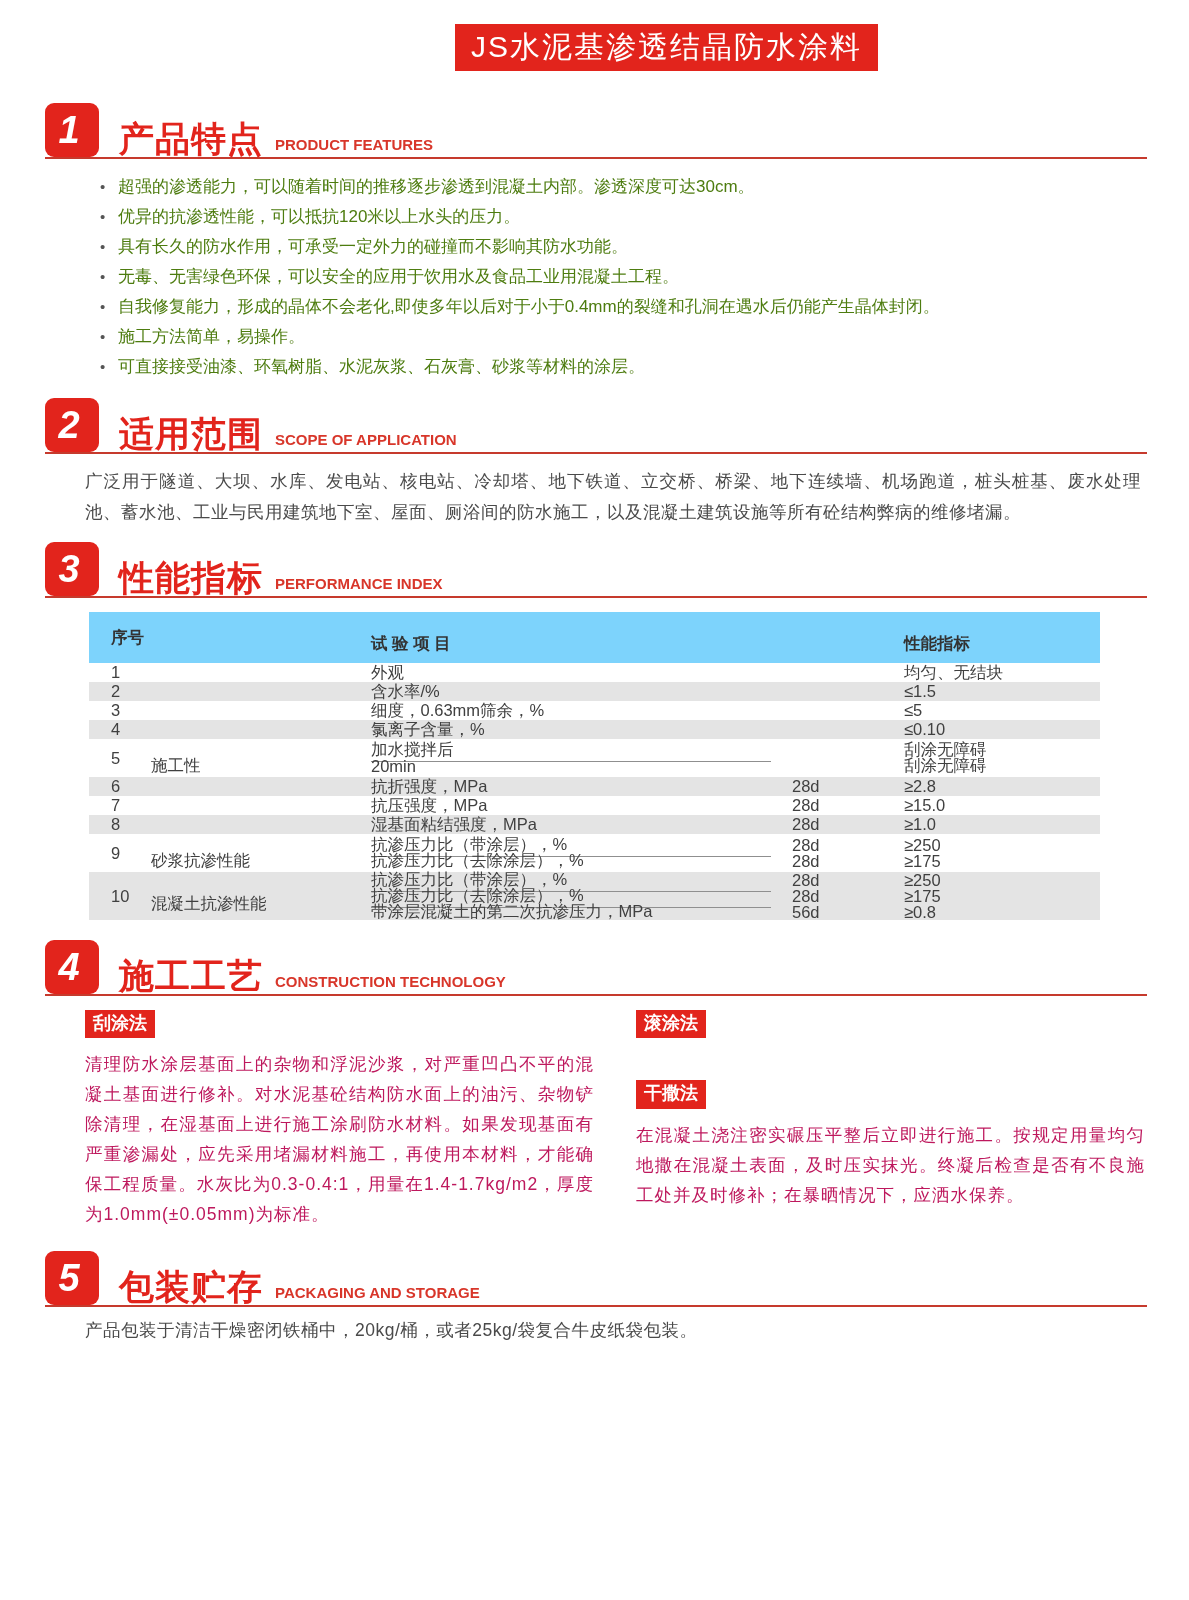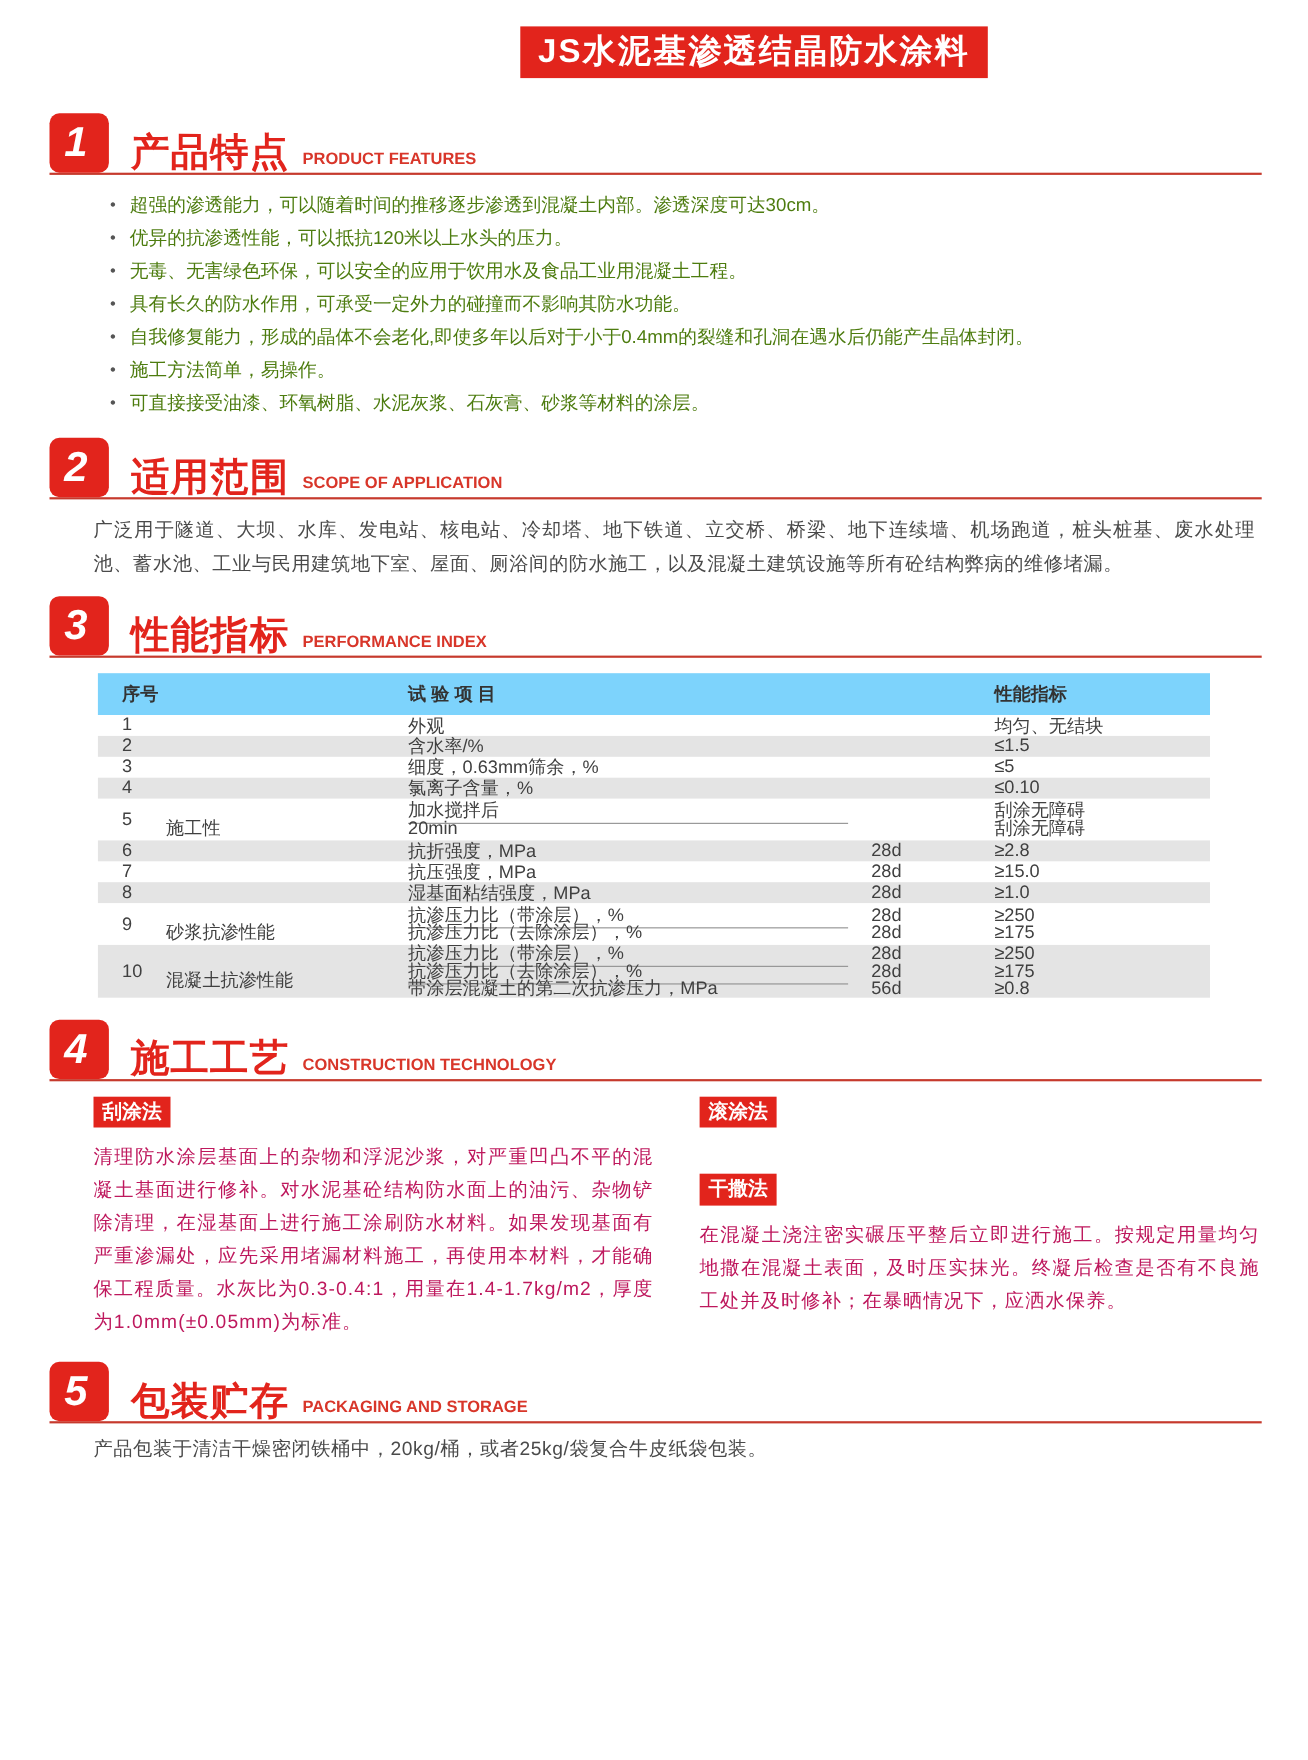--- a/index.html
+++ b/index.html
@@ -1,22 +1,22 @@
 <!DOCTYPE html>
 <html><head>
 <meta charset="utf-8">
 <style>
   * { margin:0; padding:0; box-sizing:border-box; }
   html,body { width:1189px; background:#ffffff; font-family:"Liberation Sans", sans-serif; color:#444; }
   body { height:1600px; overflow:hidden; }
 
   
   .banner-wrap { padding-top:24px; display:flex; justify-content:center; }
-  .banner { position:relative; left:91px; background:#e2241c; color:#fff; font-size:30px;
-            font-weight:bold; letter-spacing:2px; padding:6px 16px 8px 16px; line-height:1.1; }
+  .banner { position:relative; left:72px; background:#e2241c; color:#fff; font-size:30px;
+            font-weight:normal; letter-spacing:2px; padding:6px 16px 8px 16px; line-height:1.1; }
 
   
   .sec-head { margin:0 42px 0 45px; border-bottom:2px solid #c63a2d; display:flex;
               align-items:flex-end; height:56px; position:relative; }
   .num-box { width:54px; height:54px; background:#e2241c; border-radius:9px; color:#fff;
              font-size:38px; font-weight:bold; font-style:italic; display:flex;
              align-items:center; justify-content:center; padding-right:6px; flex:0 0 auto; }
   .sec-title { color:#e2241c; font-size:35px; font-weight:bold; margin-left:20px;
                line-height:1; padding-bottom:1px; letter-spacing:1px; }
   .sec-sub { color:#d8362a; font-size:15px; font-weight:bold; margin-left:12px;
@@ -29,21 +29,21 @@
 
   
   .scope-text { margin:12px 48px 0 85px; font-size:17.5px; color:#4a4a4a; line-height:31px;
                 text-align:justify; letter-spacing:0.5px; }
 
   
   .ptable { margin:14px 89px 0 89px; width:1011px; font-size:16.5px; color:#404040; }
   .trow { display:flex; align-items:center; }
   .trow.gray { background:#e4e4e4; }
   .trow.head { background:#7dd3fc; font-weight:bold; color:#333; }
-  .trow.head .tline { height:38px; }
+  .trow.head .tline { height:38px;margin-top:13px; }
   .c-seq { width:62px; padding-left:22px; flex:0 0 auto; }
   .c-group { width:220px; flex:0 0 auto;margin-top:16px; }
   .c-lines { flex:1 1 auto; display:flex; flex-direction:column; justify-content:center; }
   .tline { display:flex; align-items:center; height:16px; }
   .c-item { width:421px; flex:0 0 auto; position:relative; padding-right:10px; white-space:nowrap; }
   .c-age { width:112px; flex:0 0 auto; }
   .c-index { width:196px; flex:0 0 auto; }
   .tline.sep .c-item::after { content:""; position:absolute; left:0; bottom:-1px;
         width:95%; height:1px; background:#8f8f8f; }
 
@@ -73,22 +73,22 @@
 </div>
 
 <div class="sec-head mt-s1">
   <div class="num-box">1</div>
   <div class="sec-title">产品特点</div>
   <div class="sec-sub">PRODUCT FEATURES</div>
 </div>
 <ul class="bullets">
   <li>超强的渗透能力，可以随着时间的推移逐步渗透到混凝土内部。渗透深度可达30cm。</li>
   <li>优异的抗渗透性能，可以抵抗120米以上水头的压力。</li>
+  <li>具有长久的防水作用，可承受一定外力的碰撞而不影响其防水功能。</li>
   <li>无毒、无害绿色环保，可以安全的应用于饮用水及食品工业用混凝土工程。</li>
-  <li>具有长久的防水作用，可承受一定外力的碰撞而不影响其防水功能。</li>
   <li>自我修复能力，形成的晶体不会老化,即使多年以后对于小于0.4mm的裂缝和孔洞在遇水后仍能产生晶体封闭。</li>
   <li>施工方法简单，易操作。</li>
   <li>可直接接受油漆、环氧树脂、水泥灰浆、石灰膏、砂浆等材料的涂层。</li>
 </ul>
 
 <div class="sec-head mt-s2">
   <div class="num-box">2</div>
   <div class="sec-title">适用范围</div>
   <div class="sec-sub">SCOPE OF APPLICATION</div>
 </div>

